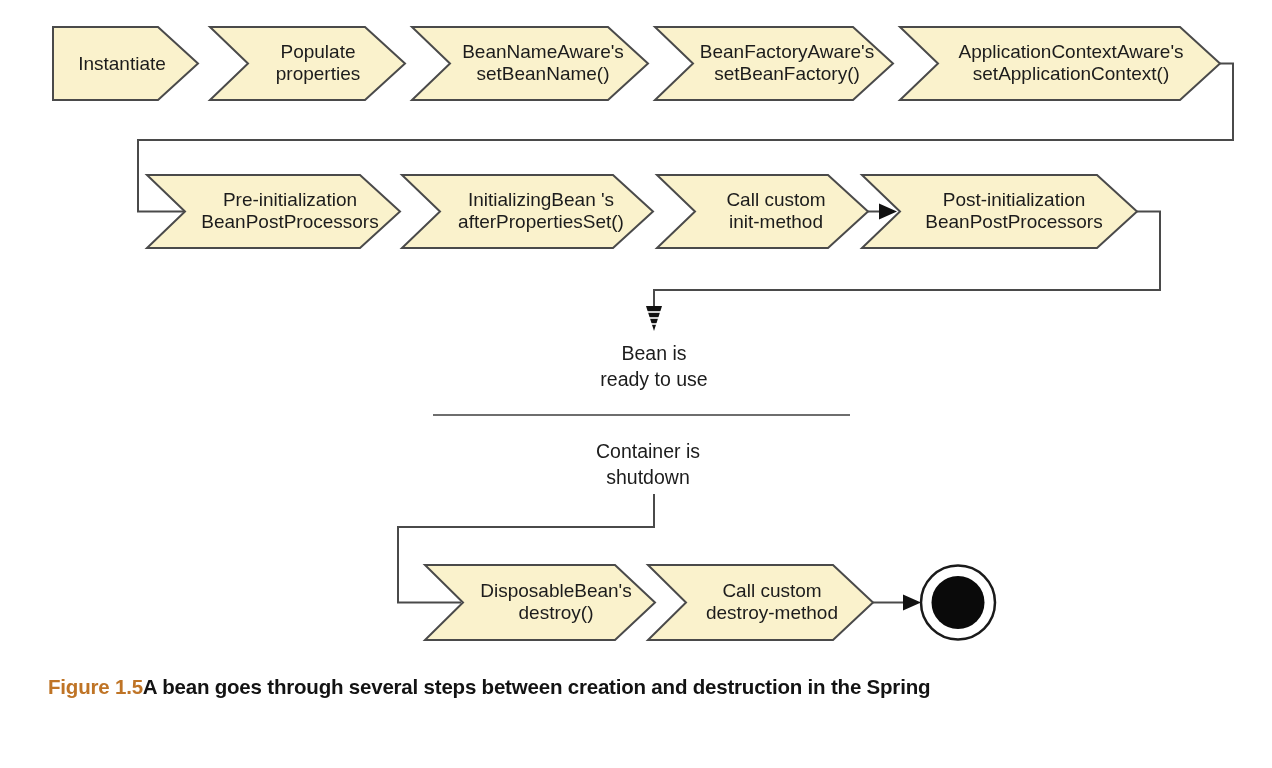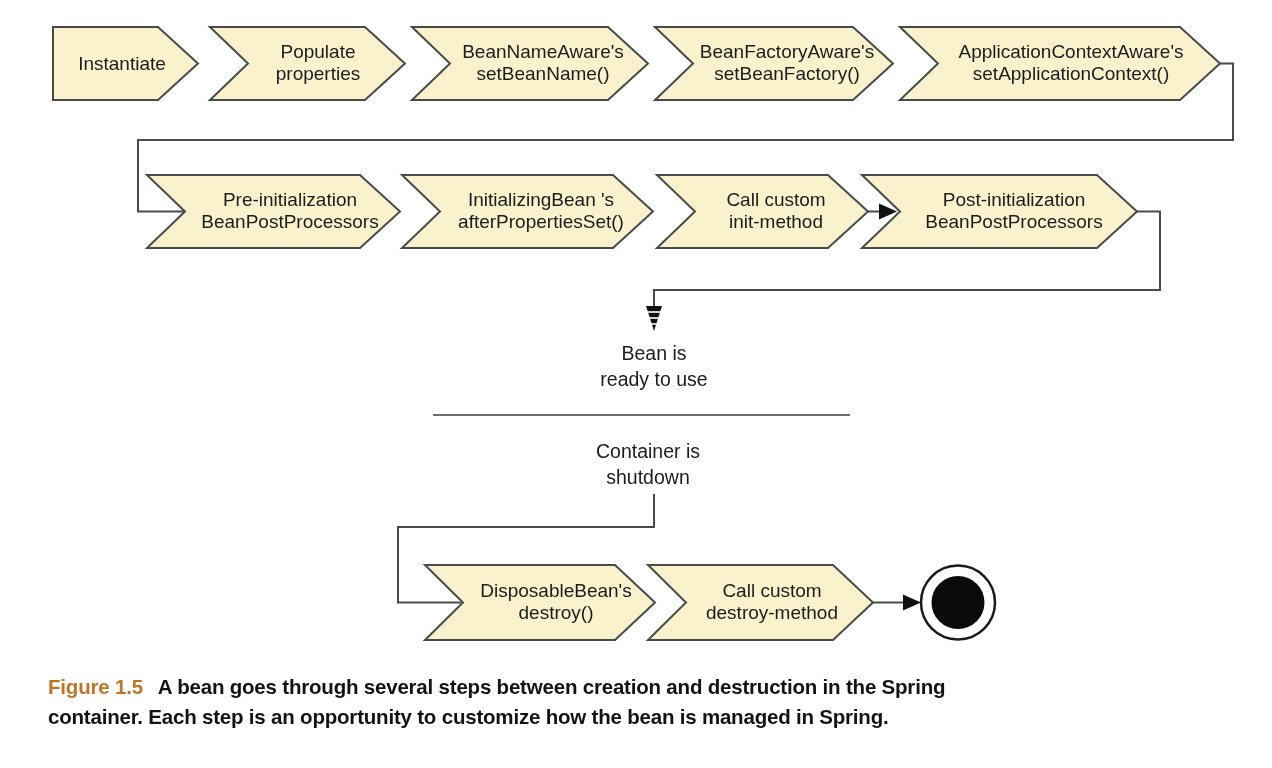--- a/index.html
+++ b/index.html
@@ -47,21 +47,20 @@
     top: 672px;
     width: 1080px;
     font-weight: bold;
     font-size: 20.5px;
     line-height: 30px;
     letter-spacing: -0.2px;
     color: #131313;
   }
   .caption .fig-label {
     color: #bf7426;
-    margin-right: 15px;
   }
 </style>
 </head>
 <body>
 
 <div class="stage">
 
   <svg class="diagram" width="1272" height="660" viewBox="0 0 1272 660">
 
     <g>
@@ -166,16 +165,15 @@
     <g>
       <circle class="endcircle-outer" cx="958" cy="602.5" r="37"></circle>
       <circle class="endcircle-inner" cx="958" cy="602.5" r="26.5"></circle>
     </g>
   </svg>
 
   <div class="caption">
     <div>
       <span class="fig-label">Figure 1.5</span><span>A bean goes through several steps between creation and destruction in the Spring</span>
     </div>
-    <div>container. Each step is an opportunity to customize how the bean is managed in Spring.</div>
   </div>
 
 </div>
 
 </body></html>

